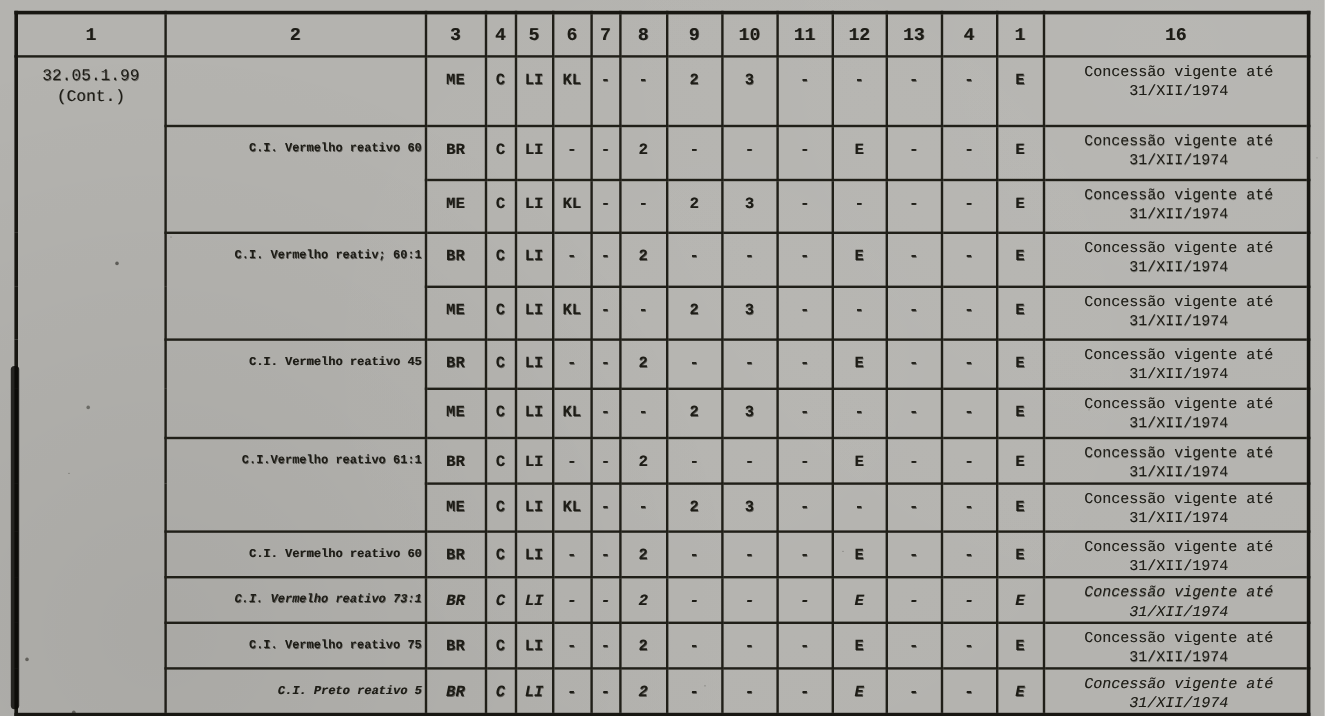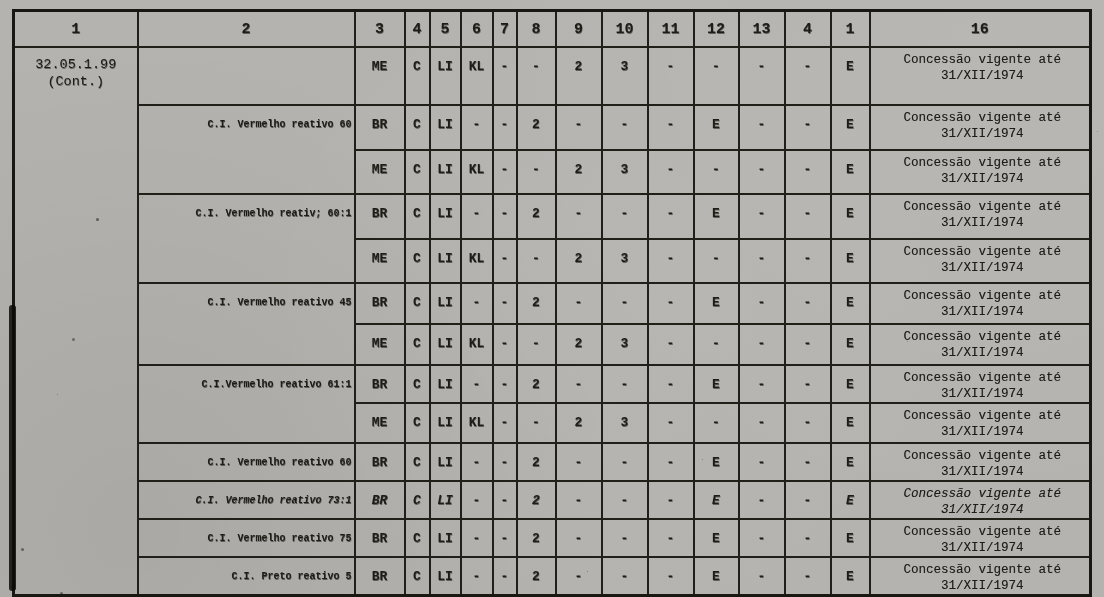--- a/index.html
+++ b/index.html
@@ -356,21 +356,21 @@
           <td class="code">-</td>
           <td class="code">E</td>
           <td class="code">-</td>
           <td class="code">-</td>
           <td class="code">E</td>
           <td class="concession">
             <span class="c-line">Concessão vigente até</span>
             <span class="c-line">31/XII/1974</span>
           </td>
         </tr>
-        <tr style="height: 33px;">
+        <tr style="height: 33px; font-style: italic;">
           <td class="name" rowspan="1">C.I. Preto reativo 5</td>
           <td class="code">BR</td>
           <td class="code">C</td>
           <td class="code">LI</td>
           <td class="code">-</td>
           <td class="code">-</td>
           <td class="code">2</td>
           <td class="code">-</td>
           <td class="code">-</td>
           <td class="code">-</td>

